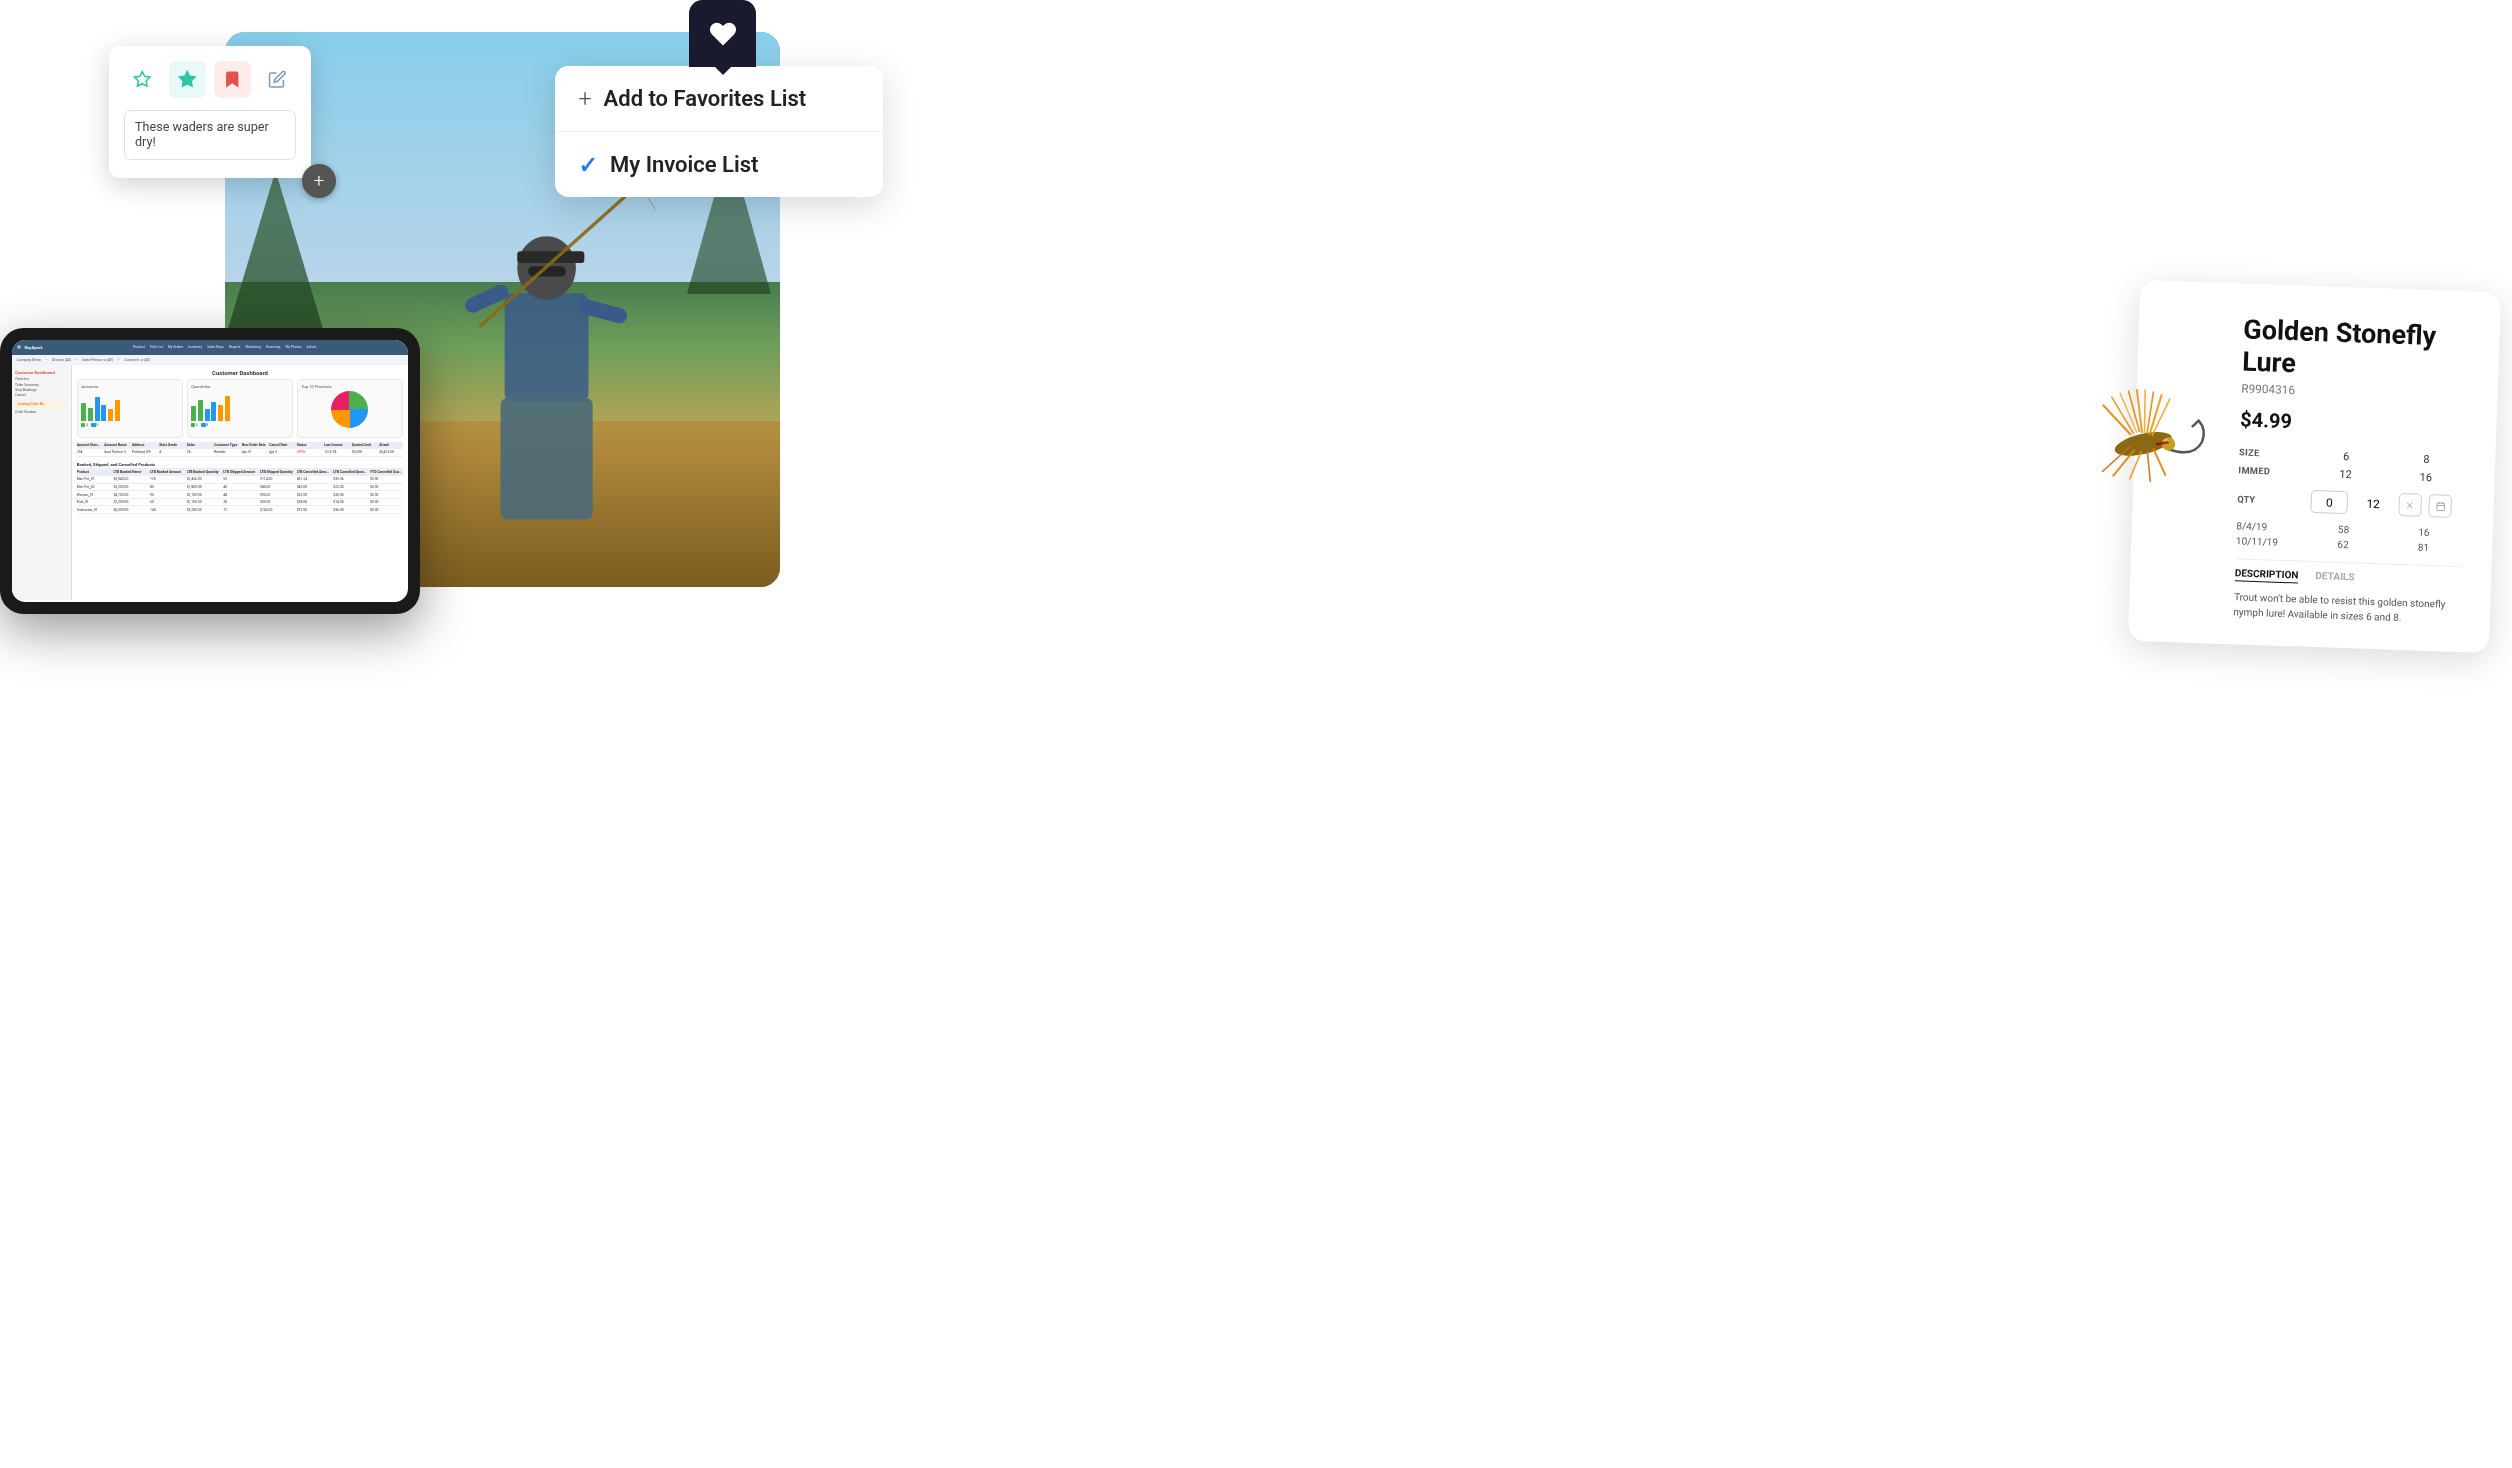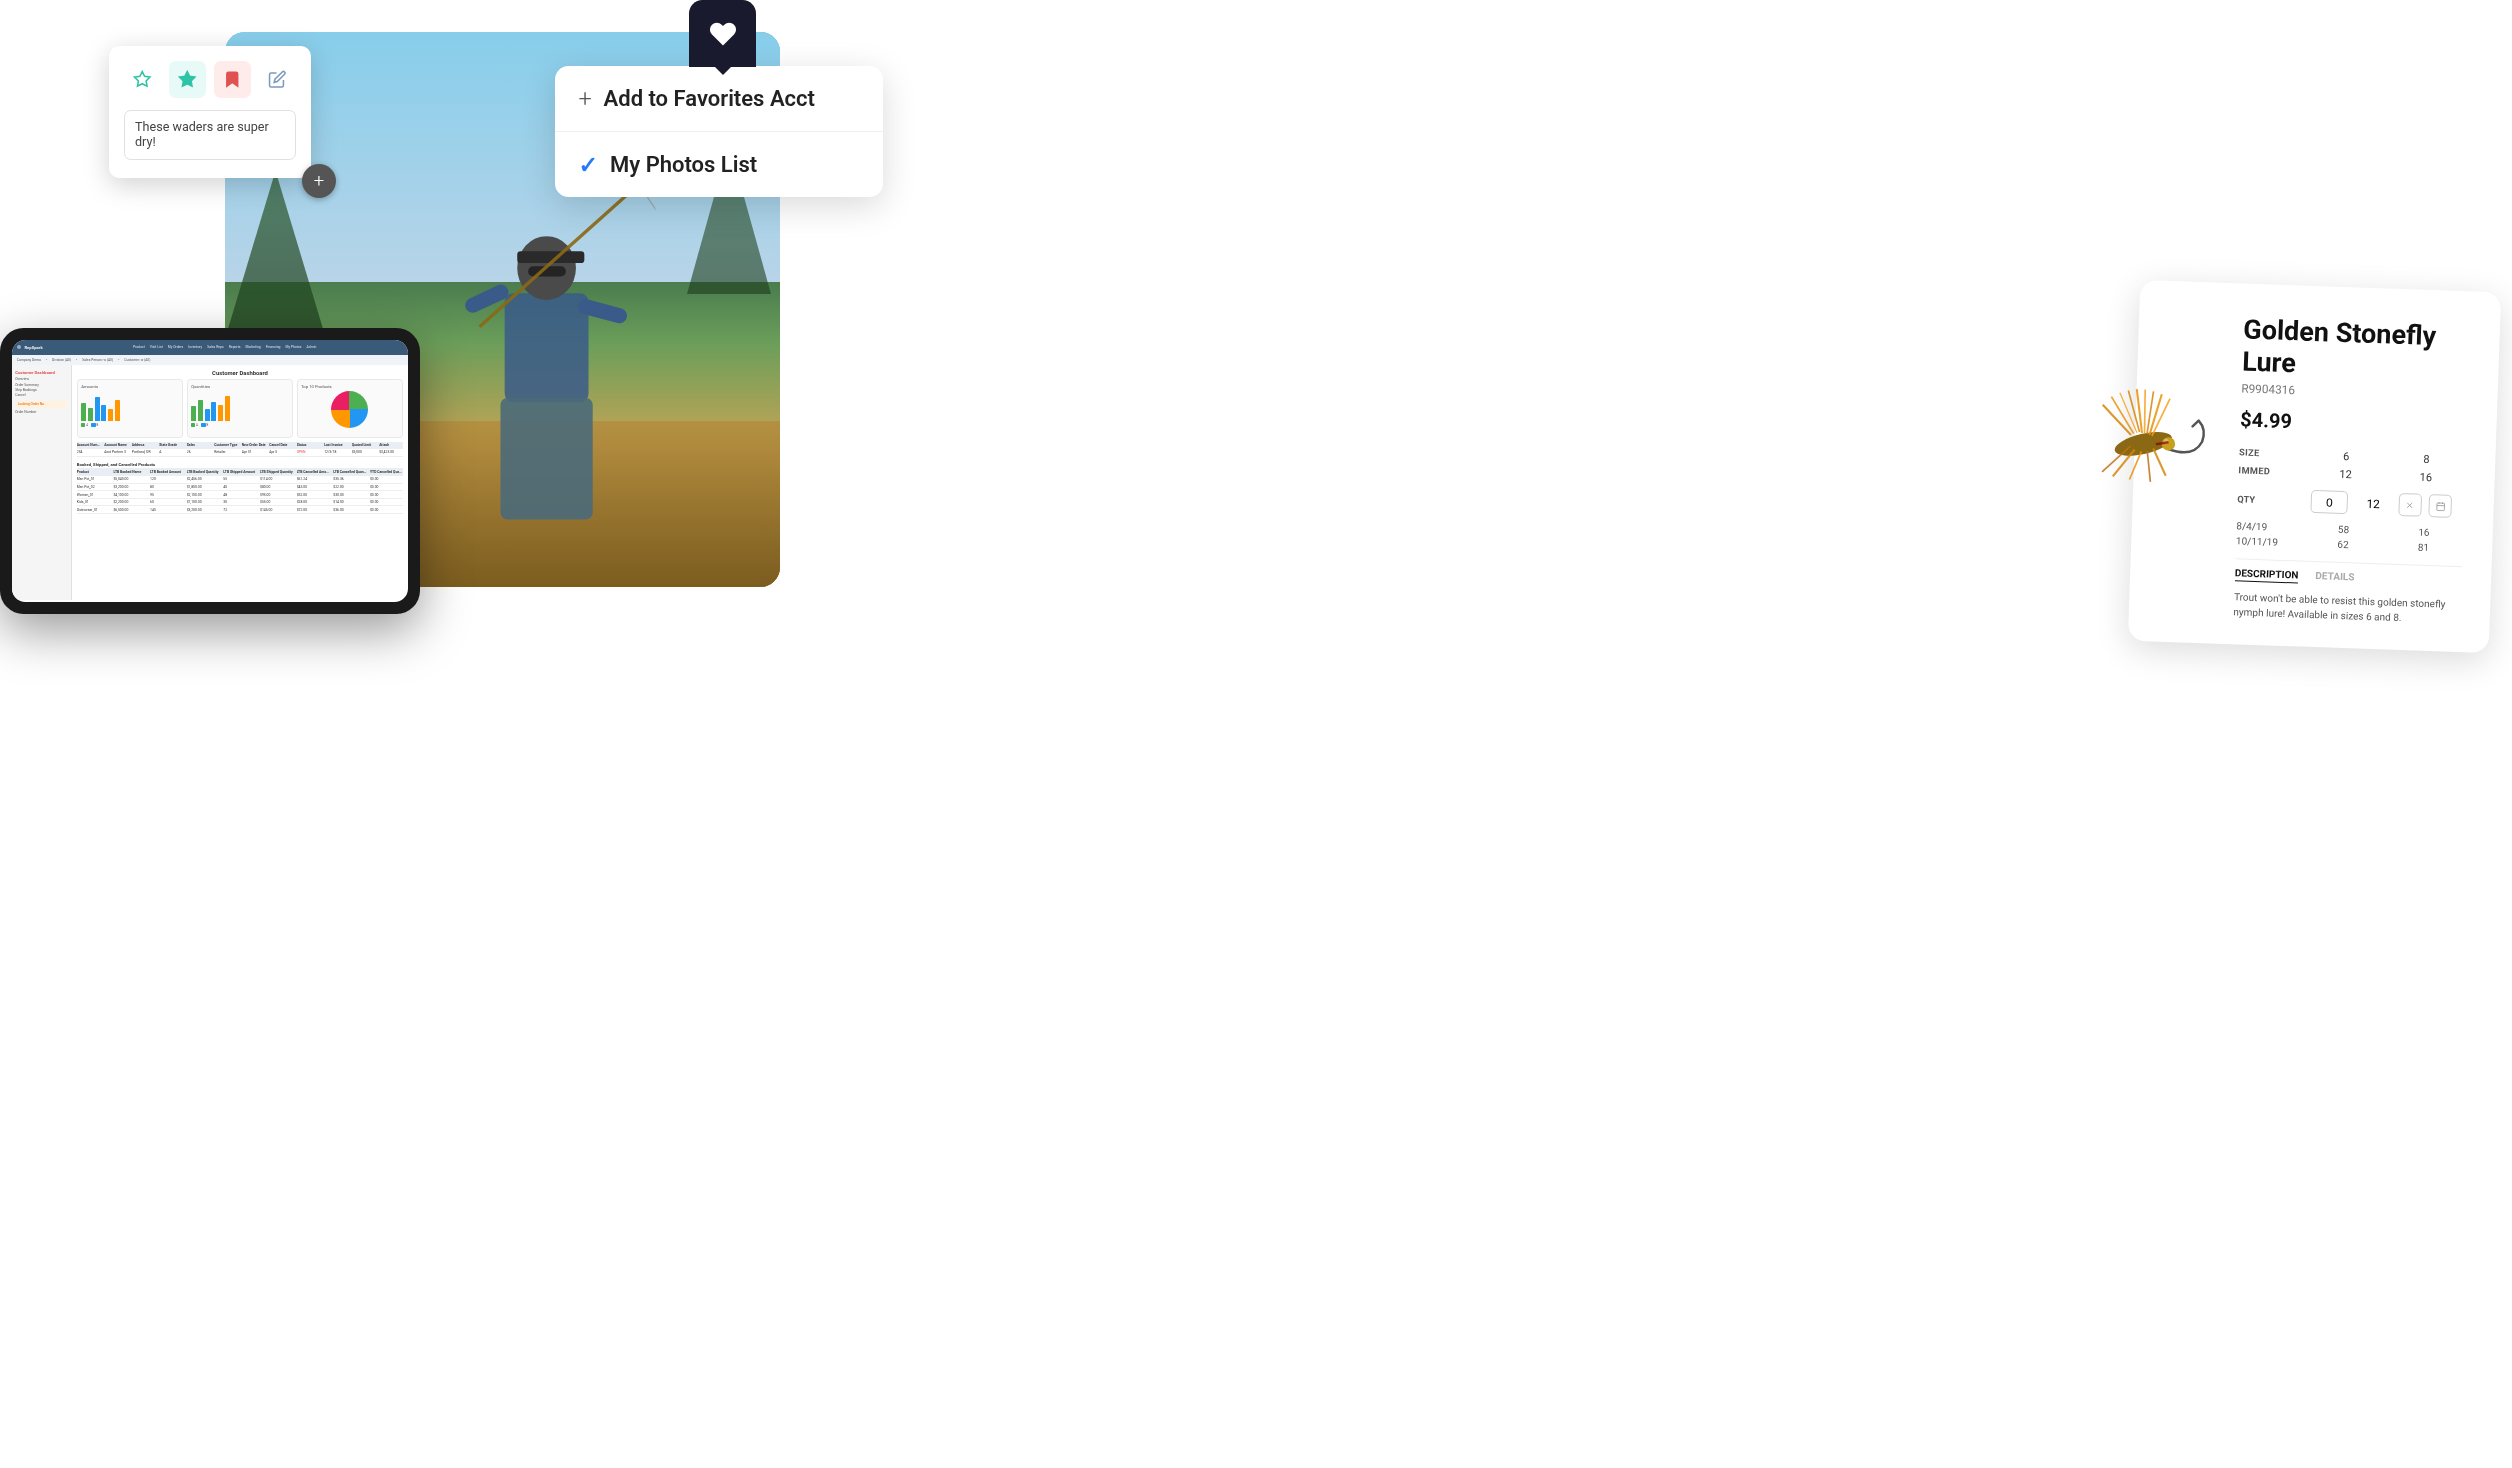--- a/index.html
+++ b/index.html
@@ -413,25 +413,25 @@
 
 <div class="favorites-heart-btn">
   <svg width="30" height="30" viewBox="0 0 24 24" class="heart-icon">
     <path d="M20.84 4.61a5.5 5.5 0 0 0-7.78 0L12 5.67l-1.06-1.06a5.5 5.5 0 0 0-7.78 7.78l1.06 1.06L12 21.23l7.78-7.78 1.06-1.06a5.5 5.5 0 0 0 0-7.78z"></path>
   </svg>
 </div>
 
 <div class="favorites-dropdown">
   <div class="favorites-add-row">
     <span class="plus-sign">+</span>
-    <span>Add to Favorites Acct</span>
+    <span>Add to Favorites List</span>
   </div>
   <div class="favorites-list-row">
     <span class="favorites-check">✓</span>
-    <span>My Photos List</span>
+    <span>My Invoice List</span>
   </div>
 </div>
 
 <div class="tablet-container">
   <div class="tablet-screen">
 
     <div class="tablet-top-bar">
       <div class="tablet-dot"></div>
       <div style="font-size:4.2px;color:rgba(255,255,255,0.9);font-weight:700;">RepSpark</div>
       <div style="flex:1;display:flex;gap:5px;justify-content:center;">

